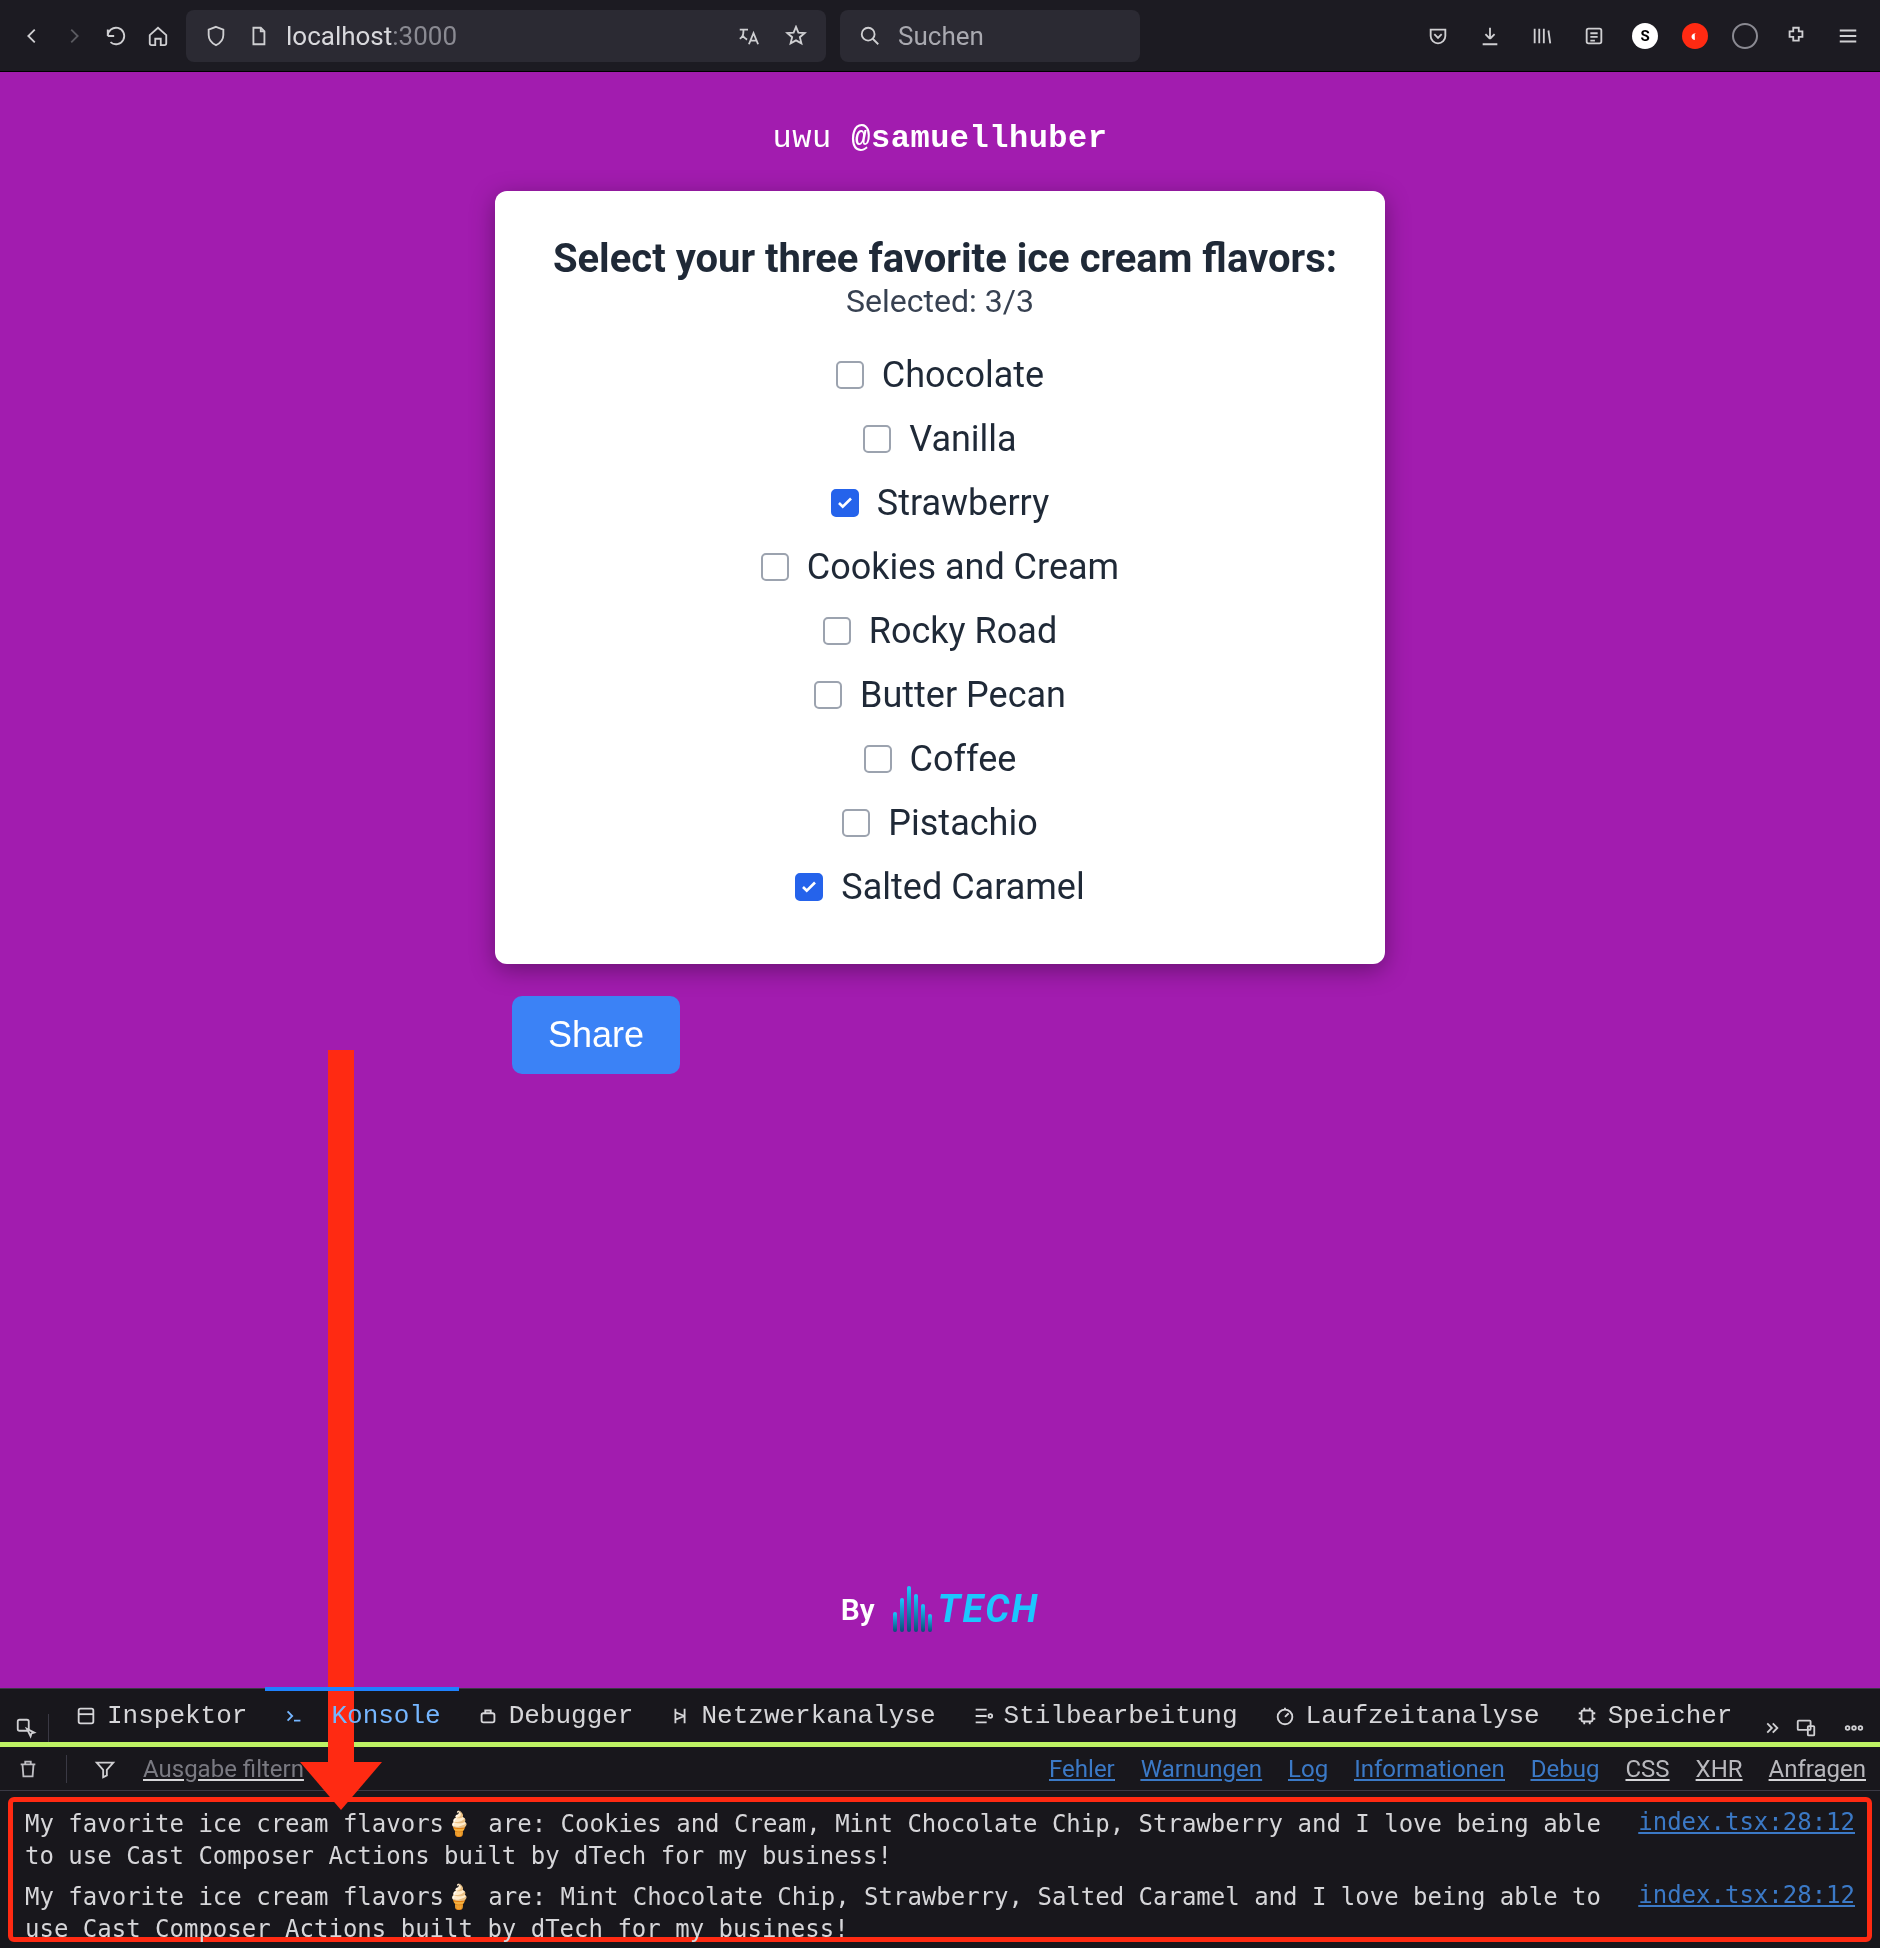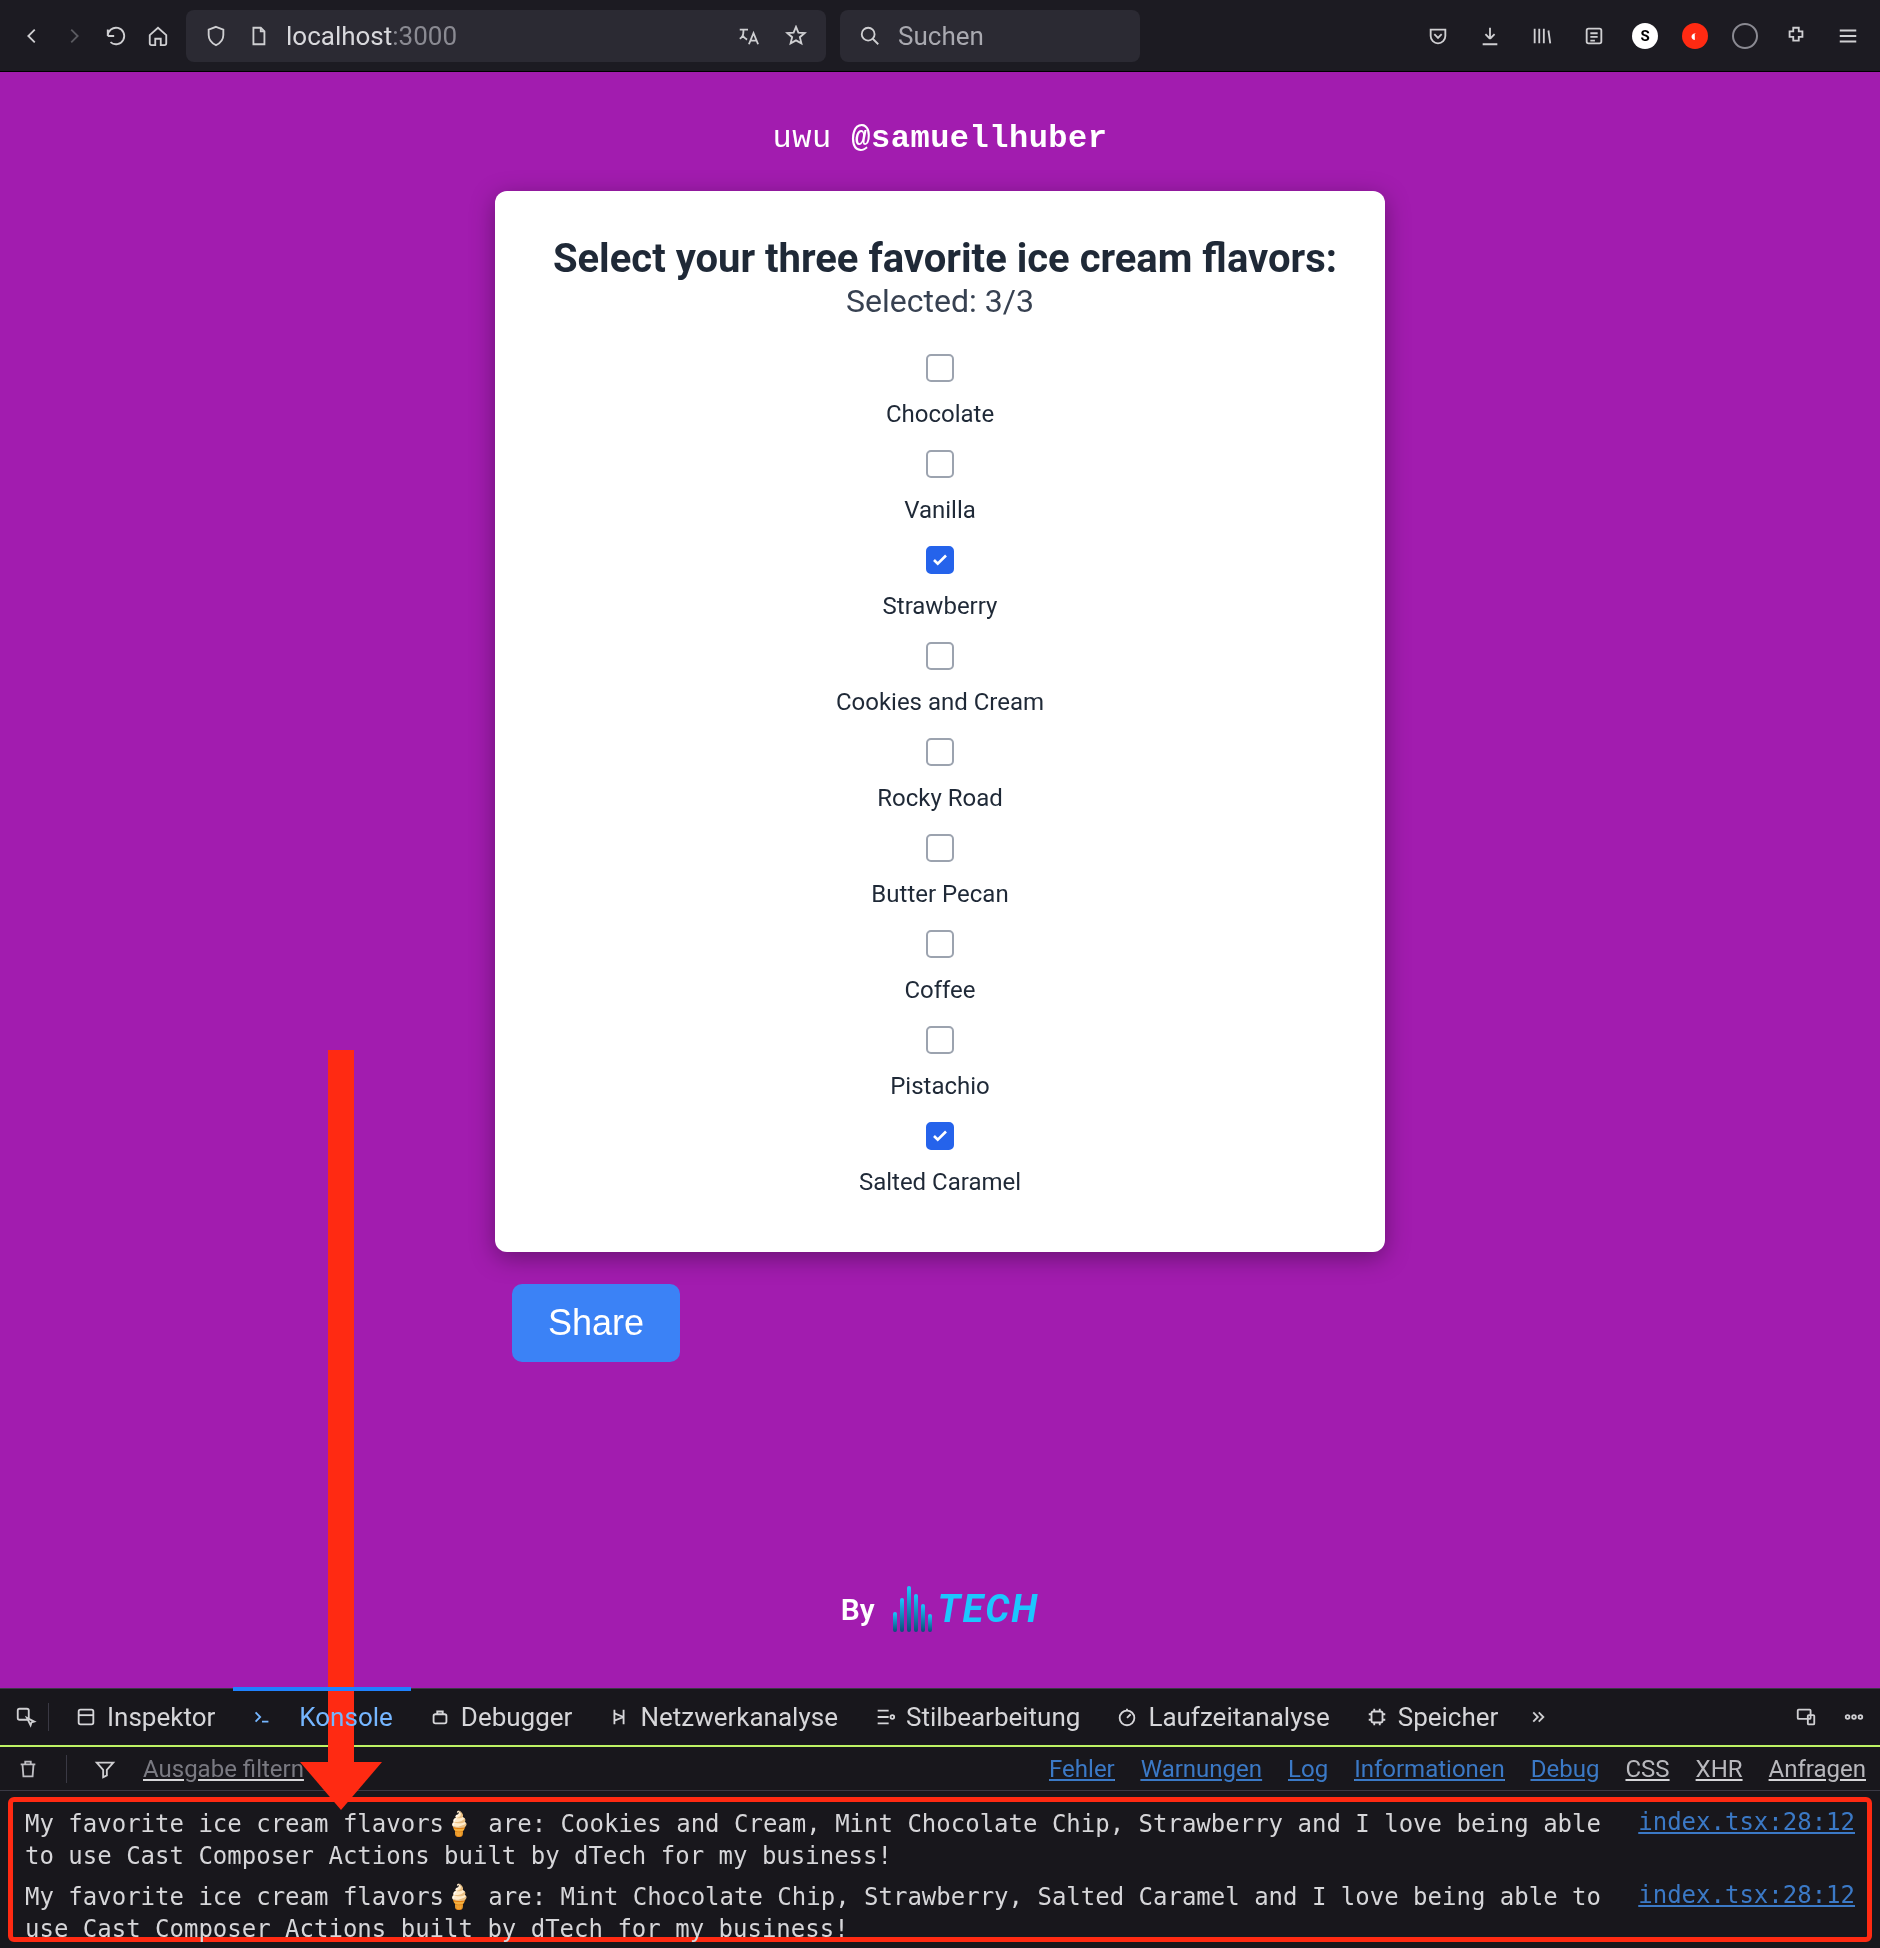--- a/index.html
+++ b/index.html
@@ -44,21 +44,21 @@
   .page-header .handle { font-weight: bold; }
 
   .card {
     width: 890px; background: #fff; color: #111827;
     border-radius: 12px; padding: 44px 48px 56px;
     box-shadow: 0 6px 24px rgba(0,0,0,.35);
   }
   .card h2 { font-size: 40px; font-weight: 700; text-align: right; color: #1f2937; }
   .selected-count { text-align: center; font-size: 32px; color: #374151; margin-bottom: 34px; }
   .flavors { display: flex; flex-direction: column; gap: 22px; align-items: center; }
-  .flavor-row { display: flex; align-items: center; gap: 18px; font-size: 24px; color: #1f2937; flex-direction: column; }
+  .flavor-row { display: flex; align-items: center; gap: 18px; font-size: 36px; color: #1f2937; }
   .cb {
     width: 28px; height: 28px; border: 2.5px solid #9ca3af; border-radius: 5px;
     display: inline-flex; align-items: center; justify-content: center; flex-shrink: 0;
   }
   .cb.checked { background: #2563eb; border-color: #2563eb; }
   .cb.checked svg { stroke: #fff; stroke-width: 3.5; fill: none; }
 
   .share-btn {
     margin-top: 32px; margin-right: auto;
     align-self: flex-start; margin-left: calc(50% - 445px);
@@ -88,22 +88,22 @@
     border-left: 41px solid transparent; border-right: 41px solid transparent;
     border-top: 48px solid #ff2a12;
   }
 
   
   .devtools {
     height: 260px; background: #18171c; color: #d6d6d9;
     display: flex; flex-direction: column; border-top: 1px solid #3a3944;
   }
   .dt-tabs {
-    display: flex; align-items: center; gap: 0; height: 58px;
-    border-bottom: 2px solid #bef264; padding: 0 12px;
+    display: flex; align-items: flex-end; gap: 0; height: 58px;
+    border-bottom: 5px solid #bef264; padding: 0 12px; font-family: Liberation Mono, monospace;
   }
   .dt-tab {
     display: flex; align-items: center; gap: 10px; padding: 0 18px;
     height: 100%; font-size: 26px; color: #d6d6d9; position: relative;
   }
   .dt-tab.active { color: #75b6ff; gap: 26px; }
   .dt-tab.active::after {
     content: ""; position: absolute; left: 0; right: 0; top: -2px;
     height: 4px; background: #1f82ff;
   }

